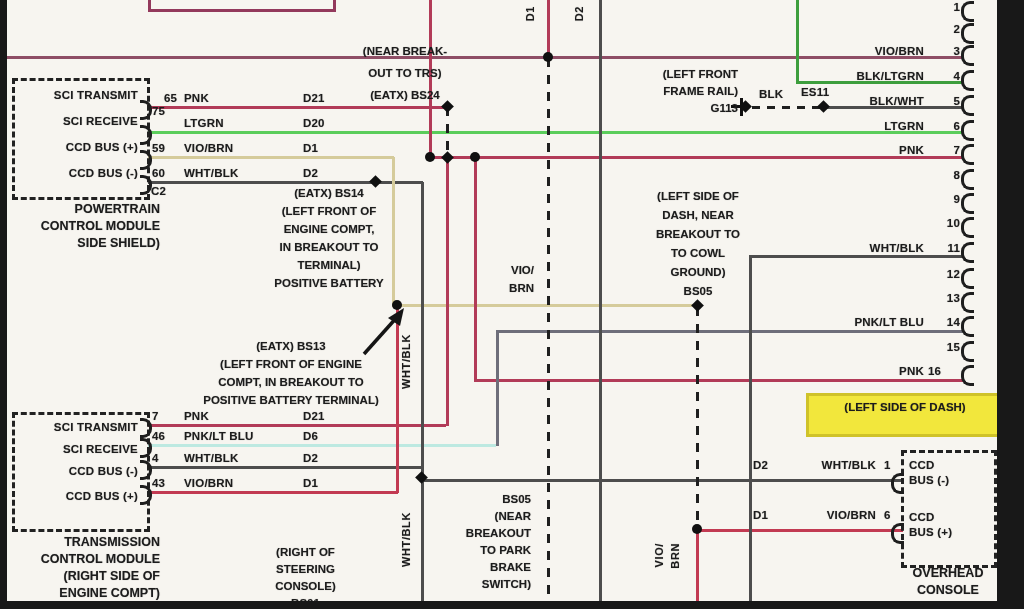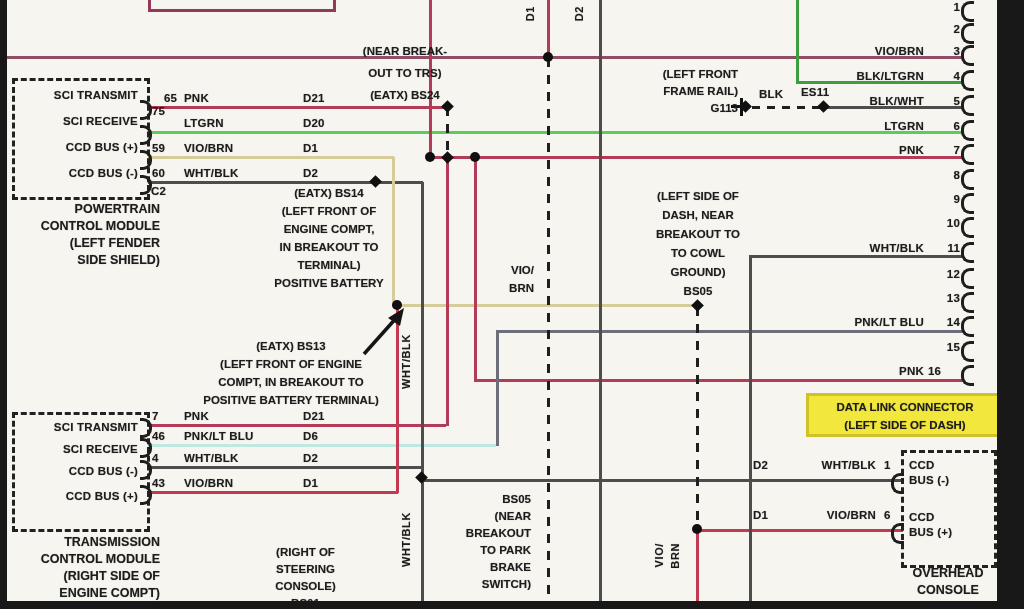--- a/index.html
+++ b/index.html
@@ -93,37 +93,35 @@
   </svg>
 
   <div style="position:absolute;left:148px;top:-28px;width:182px;height:34px;border:3.5px solid #93395c;"></div>
 
   <div class="dbox" style="left:12px;top:78px;width:132px;height:116px;"></div>
   <div id="pcm-ports"></div>
   <div class="t" style="left:151px;top:184px;">C2</div>
   <div class="ann namecap left" style="left:10px;top:201px;width:150px;">
       <div>POWERTRAIN</div>
       <div>CONTROL MODULE</div>
-      <div>(LEFT FENDER</div>
       <div>SIDE SHIELD)</div>
     </div>
 
   <div class="dbox" style="left:12px;top:412px;width:132px;height:114px;"></div>
   <div id="tcm-ports"></div>
   <div class="ann namecap left" style="left:10px;top:534px;width:150px;">
       <div>TRANSMISSION</div>
       <div>CONTROL MODULE</div>
       <div>(RIGHT SIDE OF</div>
       <div>ENGINE COMPT)</div>
     </div>
 
   <div id="dlc-pins"></div>
   <div style="position:absolute;left:806px;top:393px;width:198px;height:44px;background:#f2e73c;border:3px solid #cfc229;box-sizing:border-box;text-align:center;">
     <div class="ann center" style="position:relative;left:0;top:2px;width:100%;">
-        <div>DATA LINK CONNECTOR</div>
         <div>(LEFT SIDE OF DASH)</div>
       </div>
   </div>
 
   <div class="dbox" style="left:901px;top:450px;width:90px;height:112px;"></div>
   <div id="console-rows"></div>
   <div class="ann namecap center" style="left:898px;top:565px;width:100px;">
       <div>OVERHEAD</div>
       <div>CONSOLE</div>
     </div>

